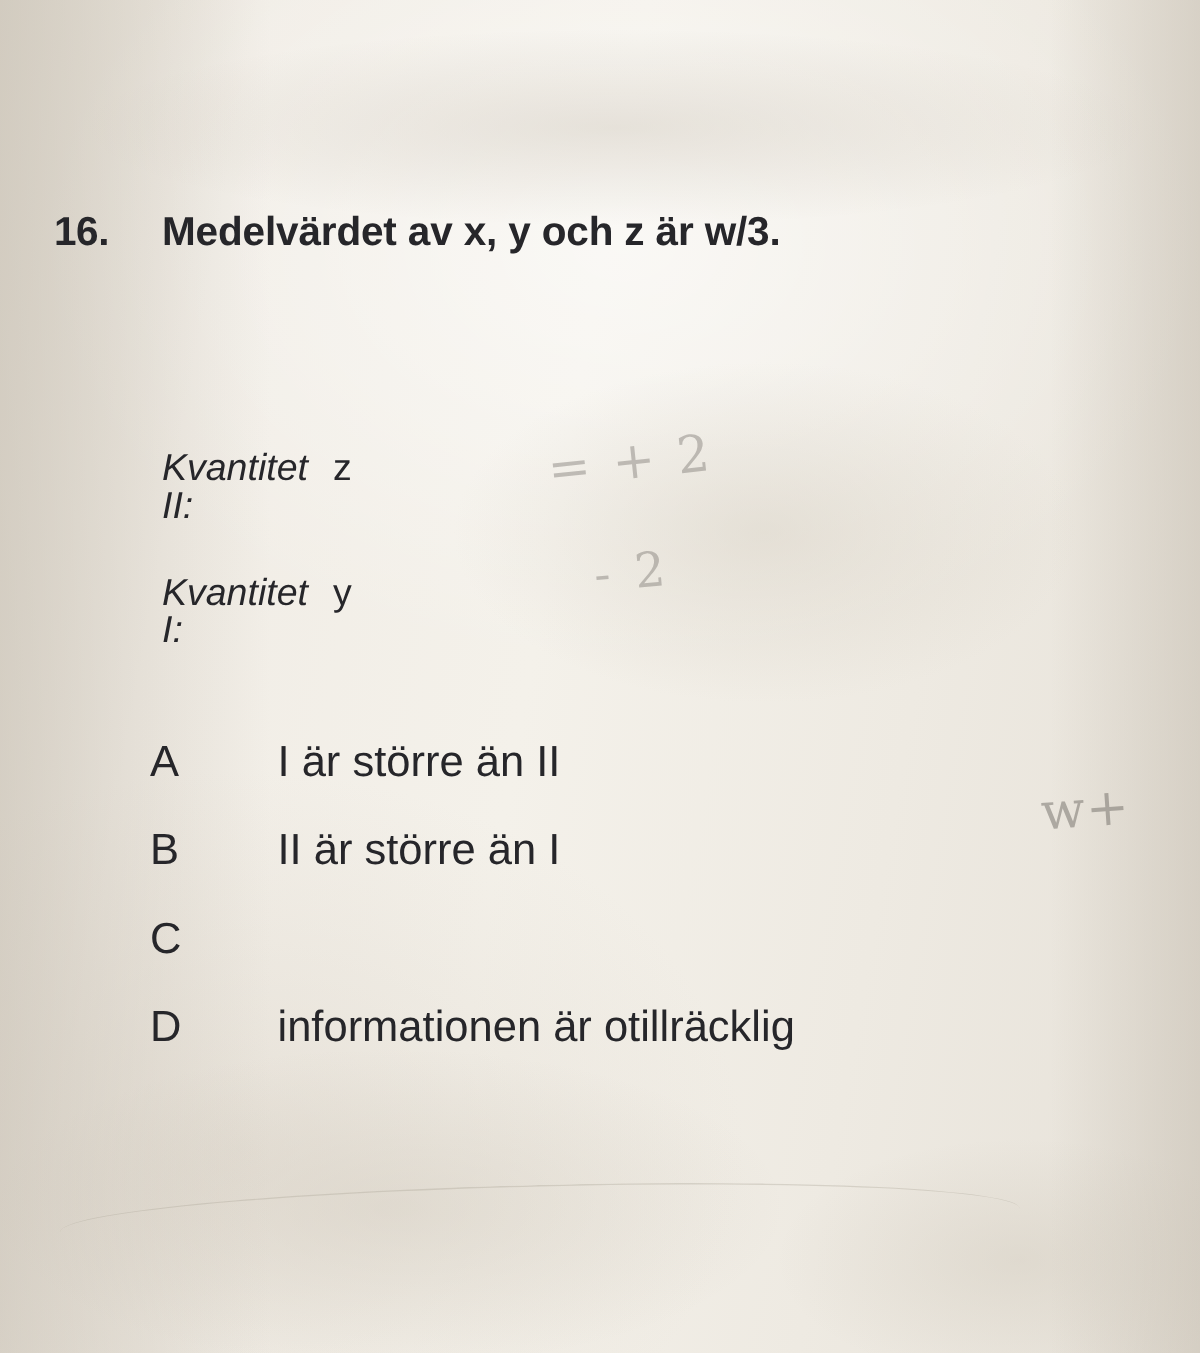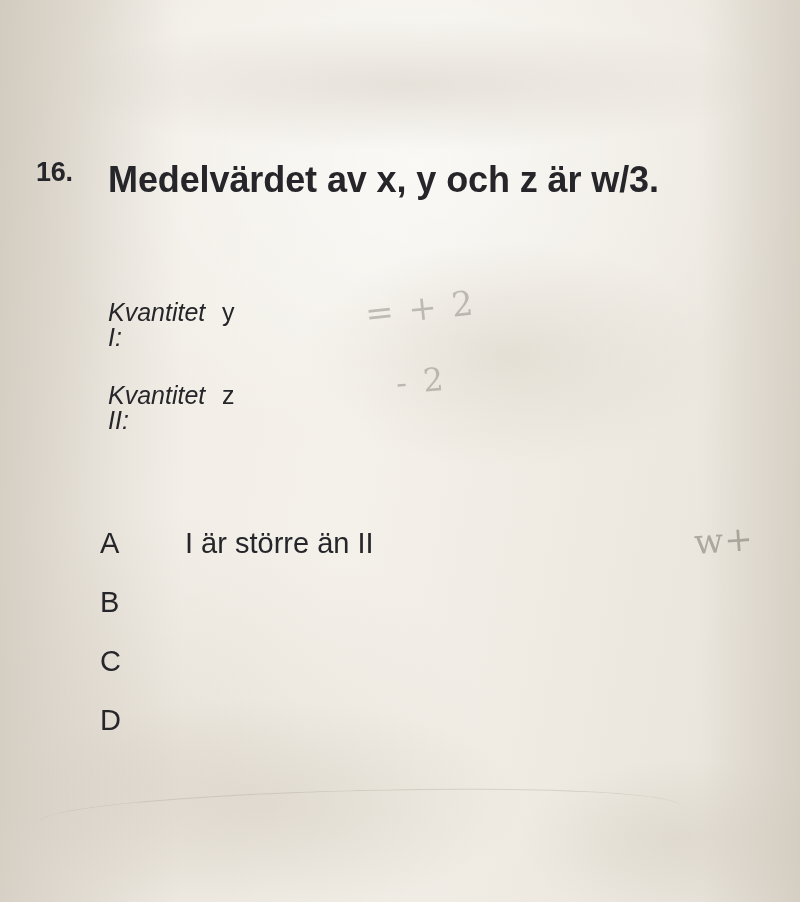--- a/index.html
+++ b/index.html
@@ -55,38 +55,38 @@
   .content {
     position: absolute;
     left: 0; top: 0;
     width: 800px;
     color: #26262a;
   }
 
   .question {
     position: absolute;
     left: 36px;
-    top: 152px;
+    top: 134px;
     width: 720px;
   }
   .q-row {
     display: flex;
     align-items: flex-start;
   }
   .q-number {
     font-weight: bold;
     font-size: 27px;
     letter-spacing: -0.3px;
     width: 72px;
     flex: none;
     line-height: 1.55;
   }
   .q-lines {
     font-weight: bold;
-    font-size: 36px;
+    font-size: 27px;
     line-height: 1.55;
     letter-spacing: -0.1px;
   }
   .q-line {
     white-space: nowrap;
   }
 
   .quantities {
     position: absolute;
     left: 108px;
@@ -119,21 +119,20 @@
     display: flex;
     align-items: baseline;
     margin-bottom: 30px;
   }
   .opt-letter {
     width: 85px;
     flex: none;
   }
   .opt-text {
     white-space: nowrap;
-    margin-top: 35px;
   }
 
   
   .pencil {
     position: absolute;
     color: rgba(120,115,110,0.42);
     font-family: "DejaVu Serif", serif;
     pointer-events: none;
     user-select: none;
   }
@@ -179,42 +178,44 @@
       <div class="q-row">
         <div class="q-number">16.</div>
         <div class="q-lines">
           <div class="q-line">Medelvärdet av x, y och z är w/3.</div>
         </div>
       </div>
     </div>
 
     <div class="quantities">
       <div class="qt-row">
+        <span class="qt-label">Kvantitet II:</span>
+        <span class="qt-value">z</span>
+      </div>
+      <div class="qt-row">
         <span class="qt-label">Kvantitet I:</span>
         <span class="qt-value">y</span>
       </div>
-      <div class="qt-row">
-        <span class="qt-label">Kvantitet II:</span>
-        <span class="qt-value">z</span>
-      </div>
     </div>
 
     <div class="options">
       <div class="opt-row">
         <span class="opt-letter">A</span>
         <span class="opt-text">I är större än II</span>
       </div>
       <div class="opt-row">
         <span class="opt-letter">B</span>
+        <span class="opt-text">II är större än I</span>
       </div>
       <div class="opt-row">
         <span class="opt-letter">C</span>
       </div>
       <div class="opt-row">
         <span class="opt-letter">D</span>
+        <span class="opt-text">informationen är otillräcklig</span>
       </div>
     </div>
 
   </div>
 
   <div class="pencil pencil-1">= + 2</div>
   <div class="pencil pencil-2">- 2</div>
   <div class="pencil pencil-3">w+</div>
 
 </div>

